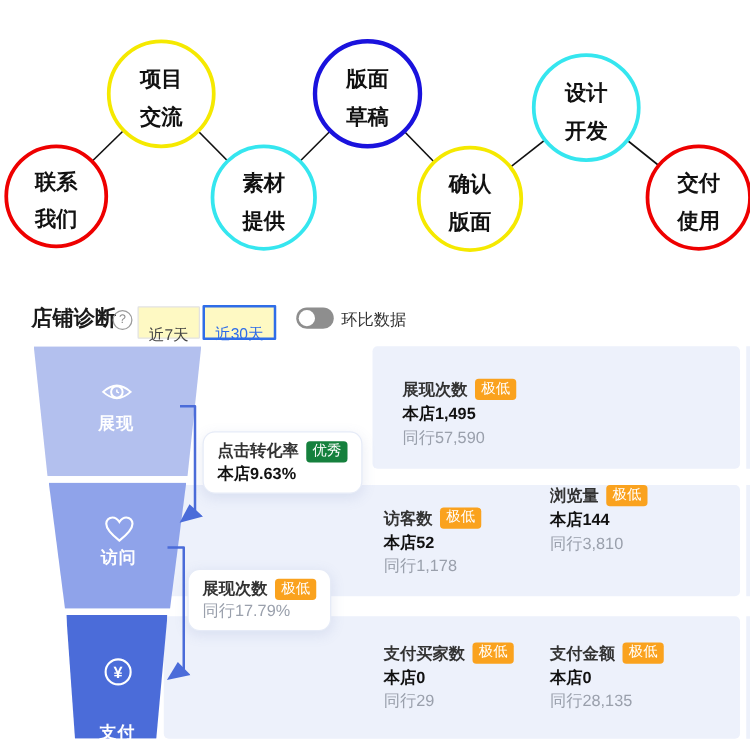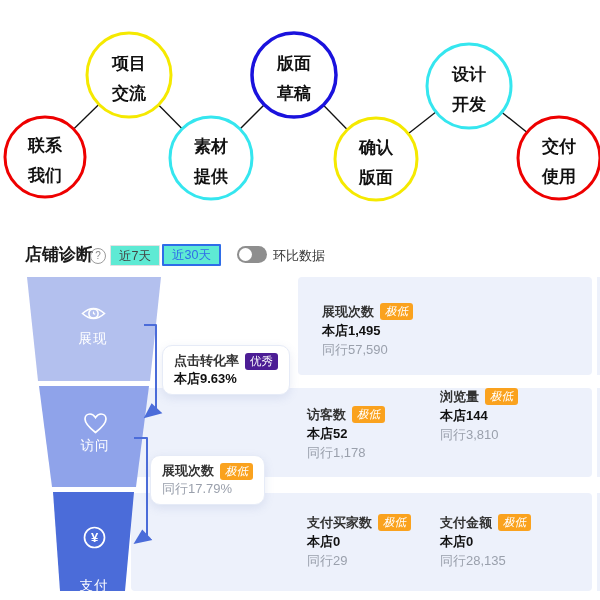--- a/index.html
+++ b/index.html
@@ -9,22 +9,22 @@
   
   #flow-svg{position:absolute;left:0;top:0;}
   .flow-line{stroke:#111;stroke-width:1.3;}
   .flow-circle{fill:#fff;}
   .flow-text{font-size:17px;font-weight:600;fill:#111;text-anchor:middle;}
 
   
   .diag-title{position:absolute;left:25px;top:243px;font-size:17px;font-weight:bold;color:#1a1a1a;}
   .help-icon{position:absolute;left:90px;top:248px;width:14px;height:14px;border:1px solid #9b9b9b;
              border-radius:50%;color:#8b8b8b;font-size:10px;line-height:14px;text-align:center;cursor:pointer;}
-  .tab{position:absolute;top:245px;height:21px;line-height:21px;padding:0 8px;font-size:12.5px;
-       background:#5eead4;border:1px solid #e2e2e2;color:#444;cursor:pointer;box-sizing:border-box;border-radius:1px;}
+  .tab{position:absolute;top:245px;height:21px;line-height:21px;padding:12px 8px;font-size:12.5px;
+       background:#fef9c3;border:1px solid #e2e2e2;color:#444;cursor:pointer;box-sizing:border-box;border-radius:1px;}
   .tab.active{border:2px solid #2f6de8;color:#2f6de8;height:22px;line-height:19px;top:244px;}
   #tab-7d{left:110px;}
   #tab-30d{left:162px;}
   .toggle{position:absolute;left:237px;top:246px;width:30px;height:17px;border-radius:9px;
           background:#8e8e8e;cursor:pointer;}
   .toggle .knob{position:absolute;left:2px;top:2px;width:13px;height:13px;border-radius:50%;background:#fff;}
   .toggle-label{position:absolute;left:273px;top:247px;font-size:13px;color:#333;}
 
   
   .band{position:absolute;background:#edf1fb;border-radius:4px;}
@@ -37,36 +37,36 @@
   #sliver-3{top:493px;height:98px;}
 
   .stage{position:absolute;z-index:2;}
   #stage-1{left:27px;top:277px;width:134px;height:104px;background:#b3c0ee;
            clip-path:polygon(0 0,134px 0,123px 104px,11px 104px);}
   #stage-2{left:39px;top:386px;width:110px;height:101px;background:#8fa3ea;
            clip-path:polygon(0 0,110px 0,97px 101px,13px 101px);}
   #stage-3{left:53px;top:492px;width:81px;height:99px;background:#4b6cd9;
            clip-path:polygon(0 0,81px 0,72px 99px,7px 99px);}
   .stage-icon{position:absolute;z-index:3;}
-  .stage-label{position:absolute;z-index:3;color:#fff;font-size:13.5px;letter-spacing:1px;text-align:center;width:60px;}
+  .stage-label{position:absolute;z-index:3;color:#fff;font-size:13.5px;letter-spacing:1px;text-align:center;width:60px;font-weight:bold;}
   #icon-eye{left:80px;top:303px;}
   #label-display{left:63px;top:330px;}
   #icon-heart{left:83px;top:412px;}
   #label-visit{left:65px;top:437px;}
   #icon-yuan{left:83px;top:526px;}
   #label-pay{left:64px;top:577px;text-align:center;}
 
   #connector-svg{position:absolute;left:0;top:0;z-index:3;pointer-events:none;}
 
   
   .metric{position:absolute;z-index:4;font-size:13px;line-height:19px;}
   .label-row{display:flex;align-items:center;gap:6px;color:#333;font-weight:600;white-space:nowrap;}
   .badge{font-size:11.5px;font-weight:400;color:#fff;padding:0 5px;height:17px;line-height:17px;border-radius:3px;}
-  .badge-bad{background:#faa21e;font-style:italic;}
-  .badge-good{background:#4c1d95;}
+  .badge-bad{background:#faa21e;}
+  .badge-good{background:#15803d;}
   .own{font-weight:bold;color:#111;white-space:nowrap;}
   .peer{color:#9aa0ac;white-space:nowrap;}
 
   .card{position:absolute;z-index:5;background:#fff;border:1px solid #e6ebf7;border-radius:10px;
         box-shadow:0 3px 10px rgba(100,120,180,.15);padding:6px 11px;font-size:13px;line-height:18px;}
   #card-1{left:162px;top:345px;}
   #card-2{left:150px;top:455px;}
   #metric-1{left:322px;top:302px;}
   #metric-2{left:307px;top:405px;}
   #metric-3{left:440px;top:387px;}

